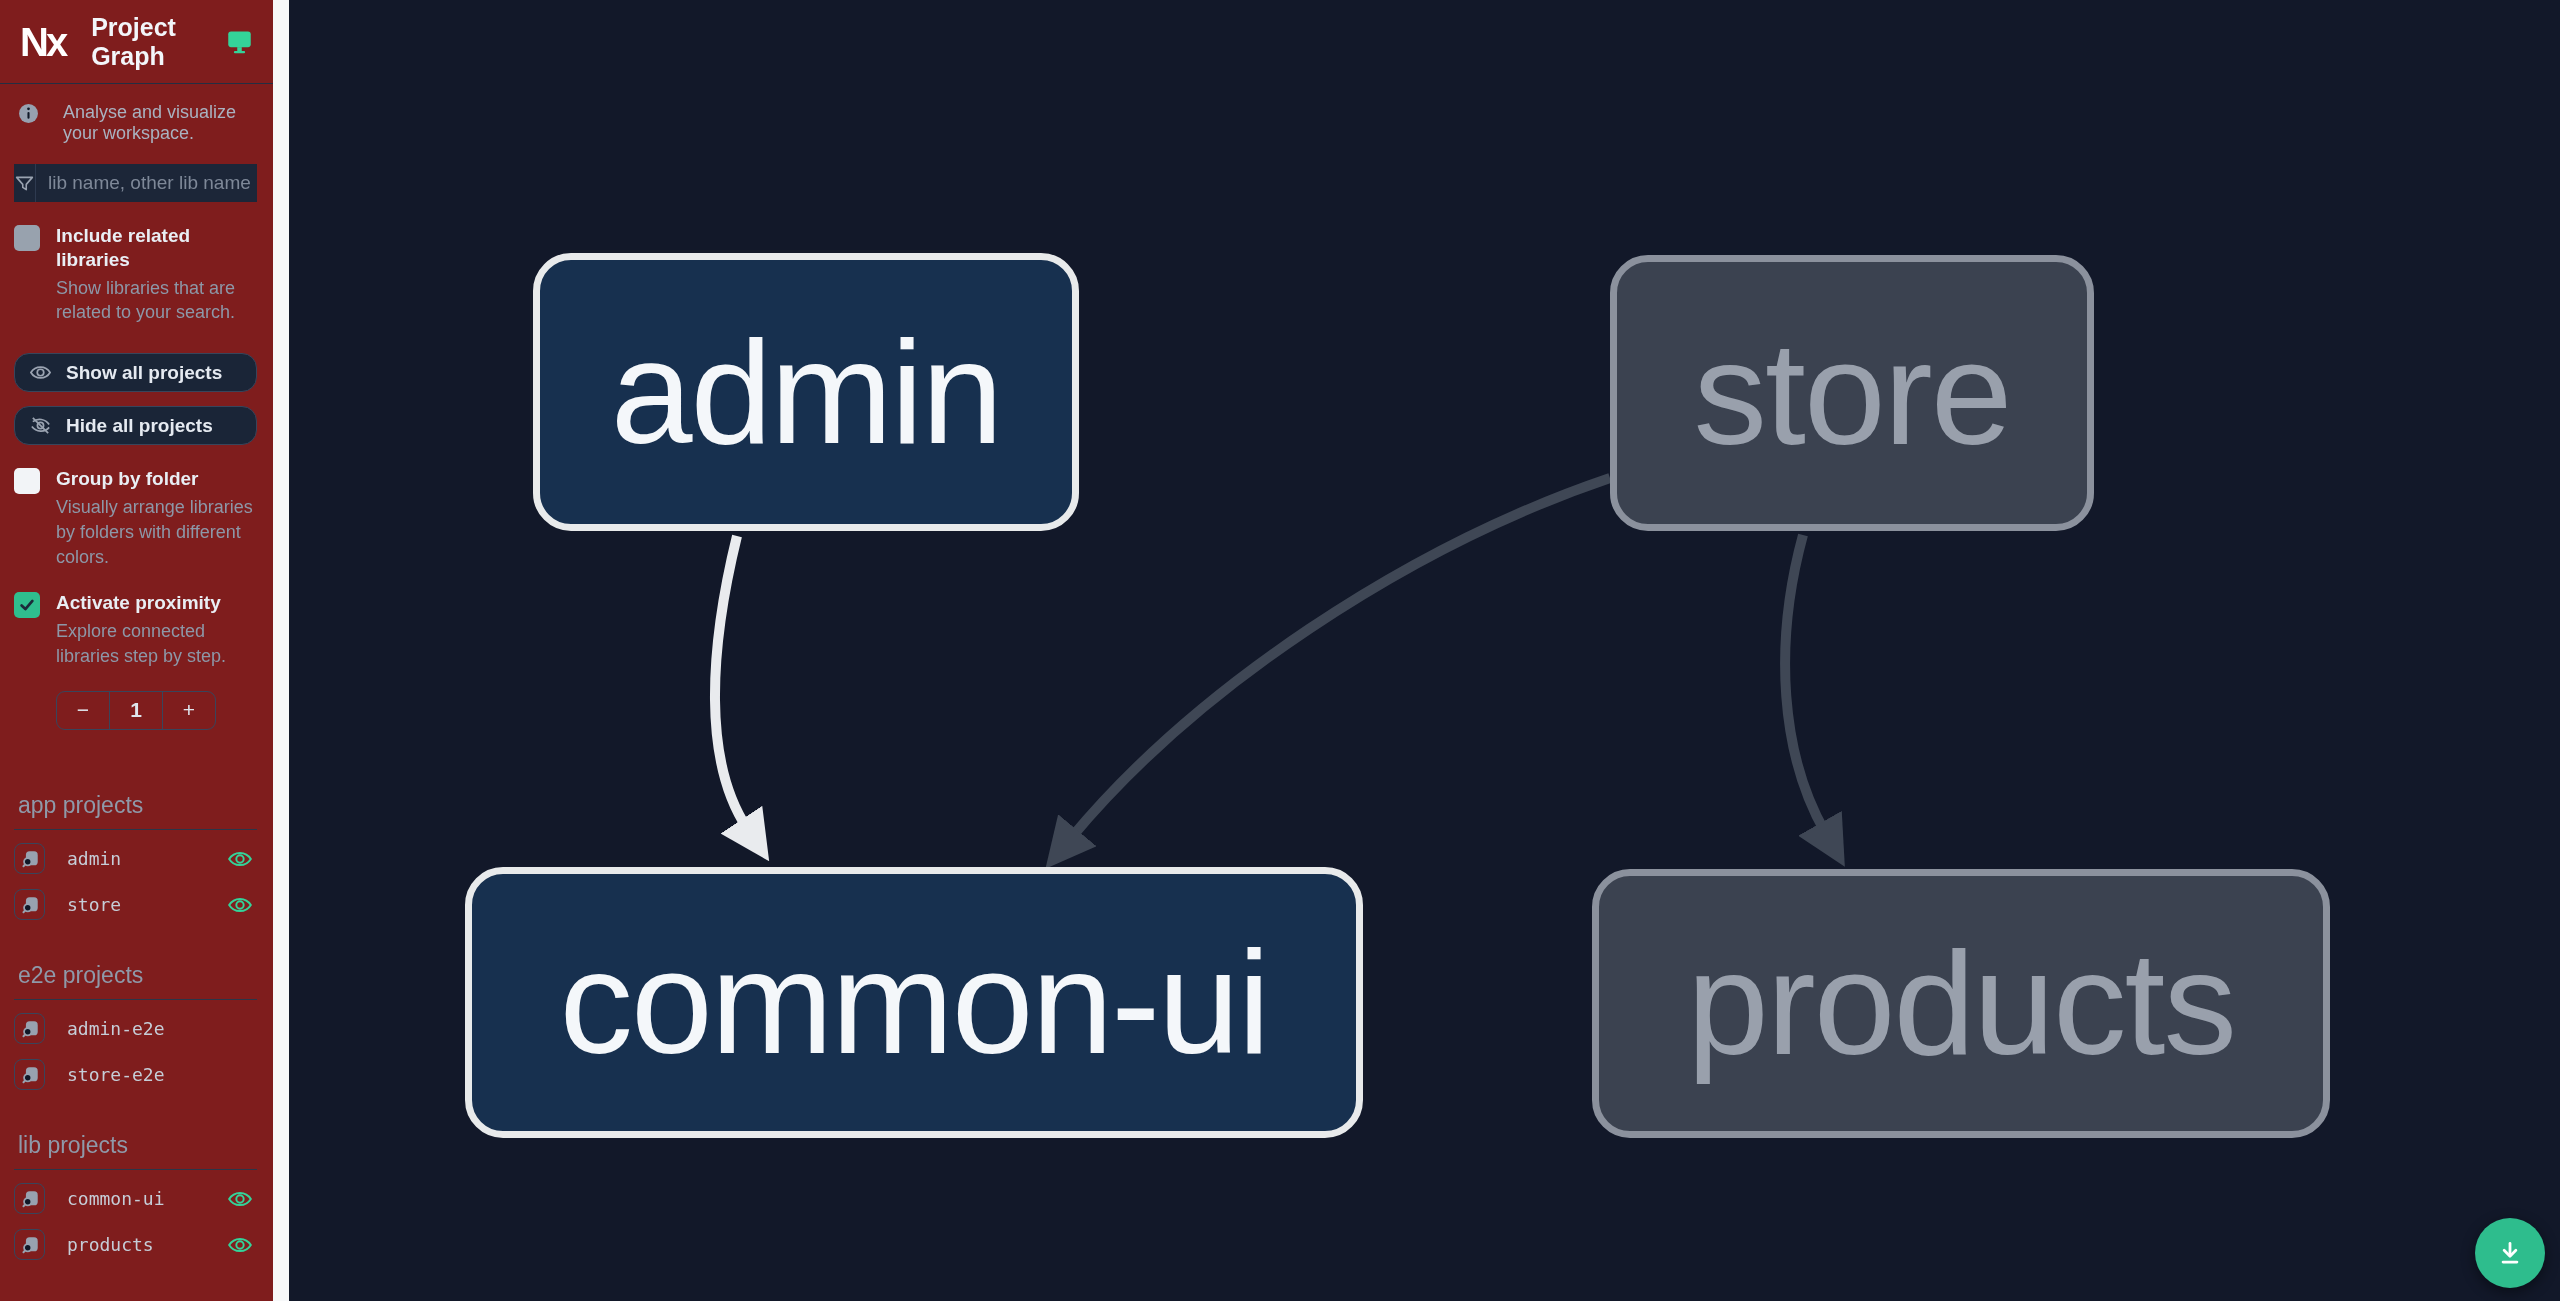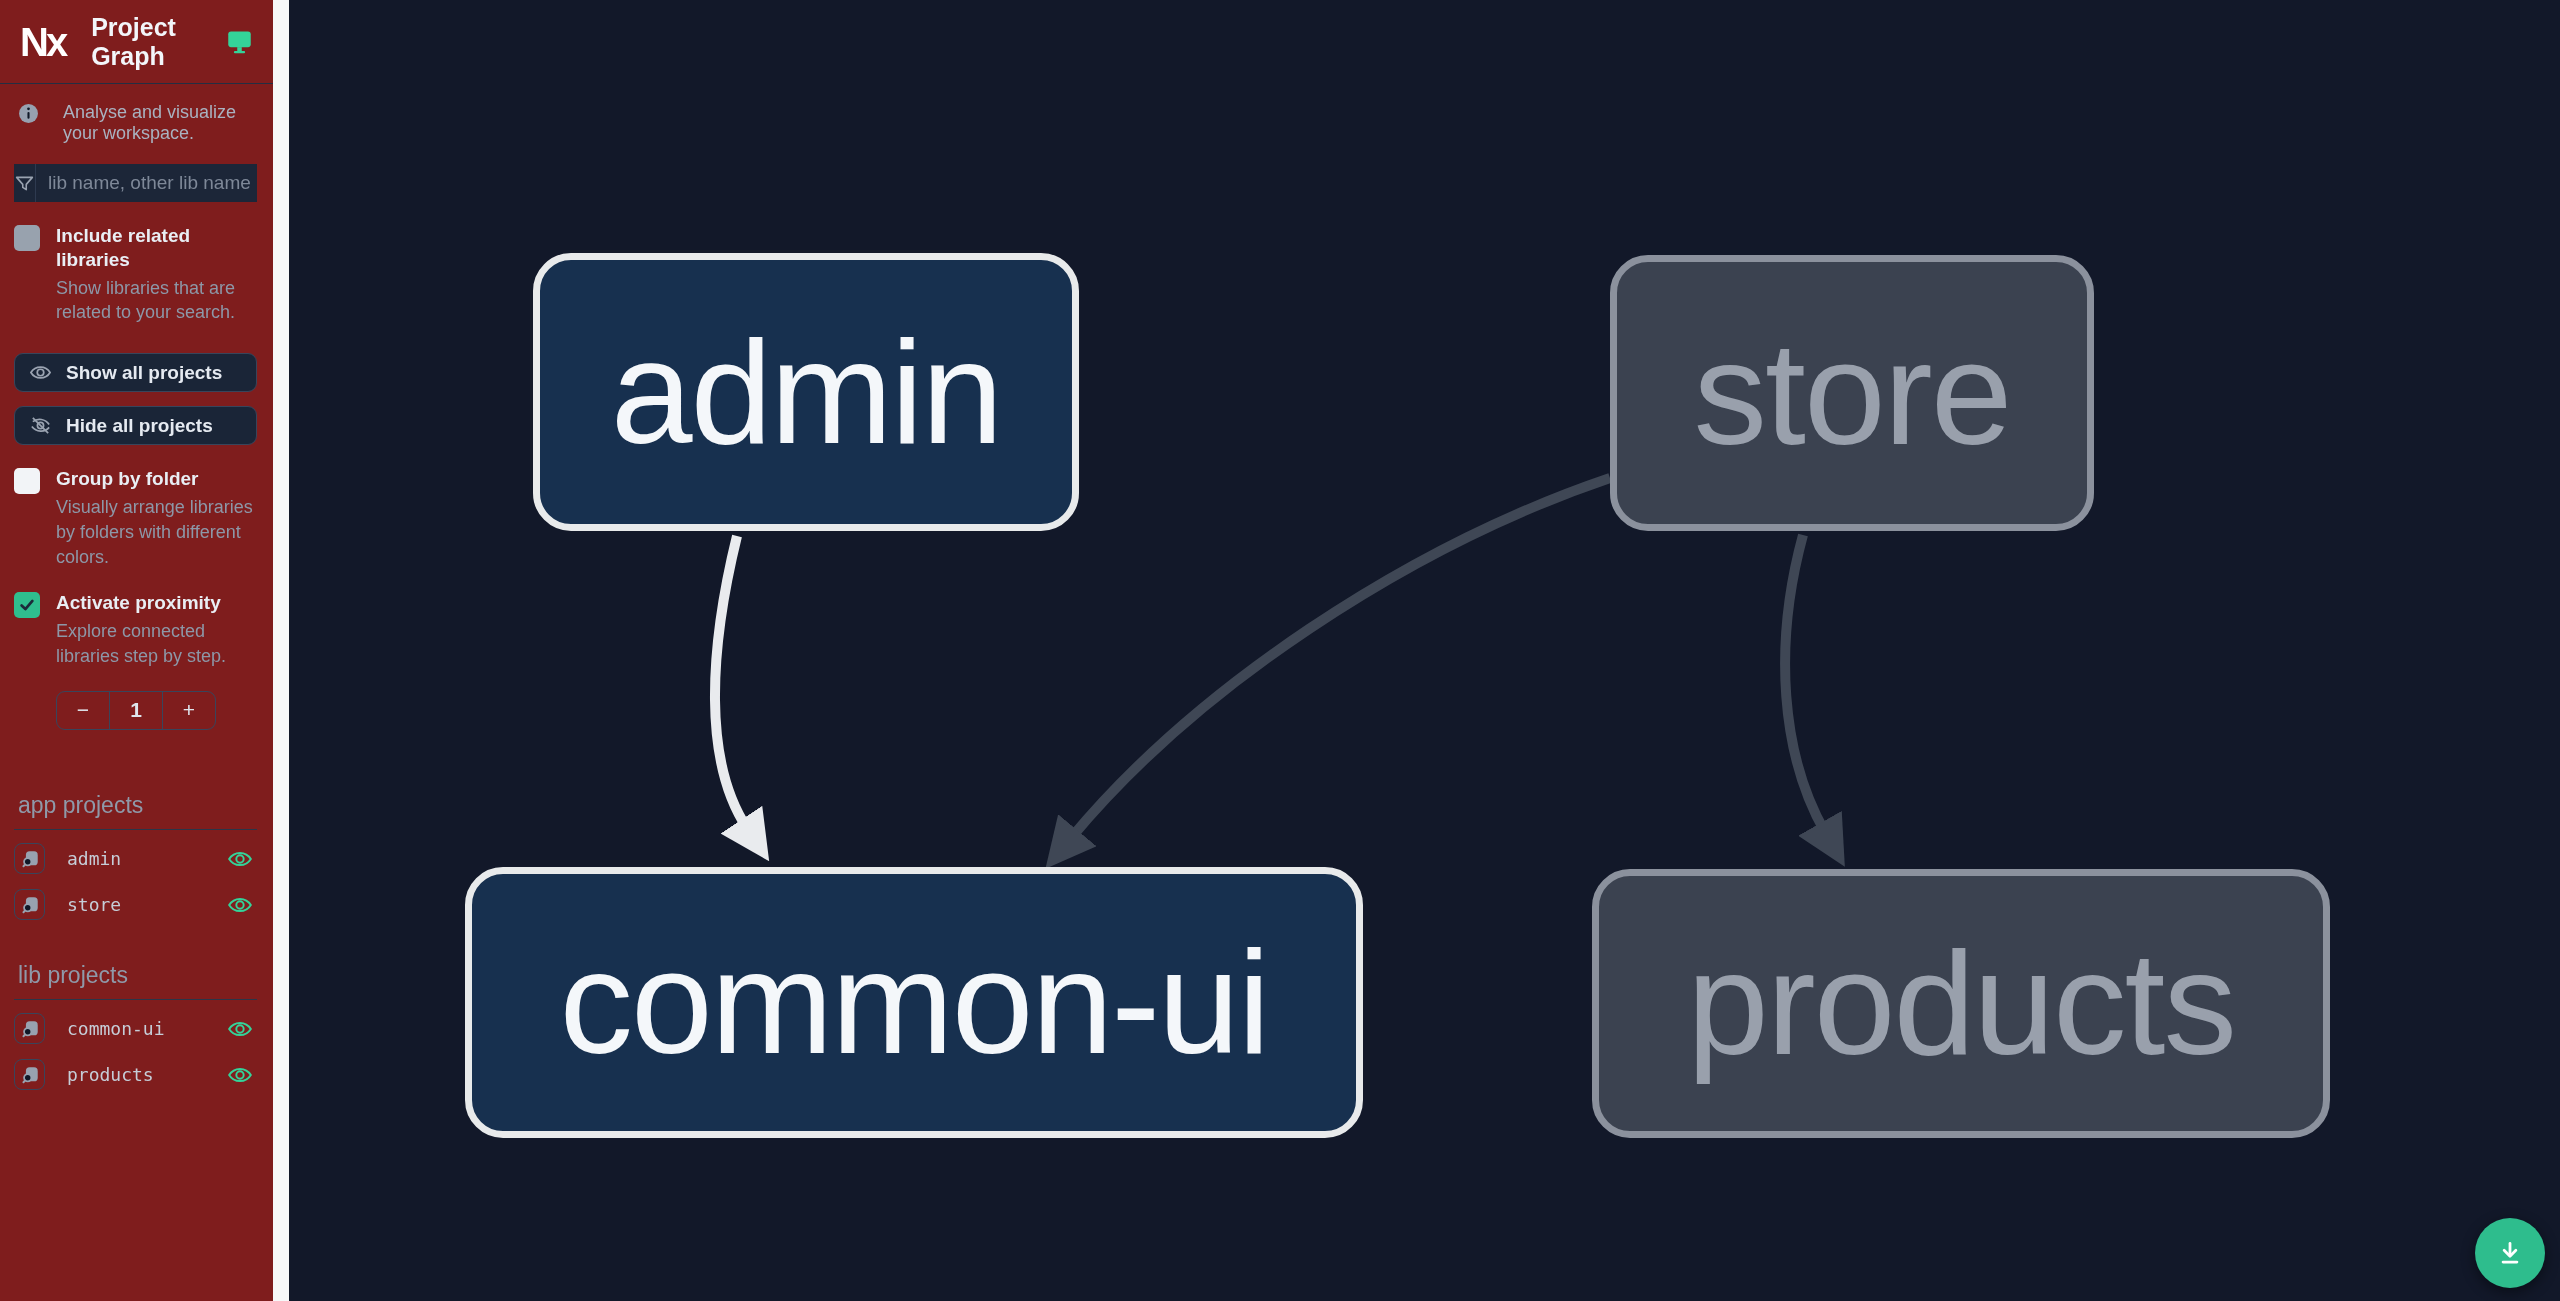--- a/index.html
+++ b/index.html
@@ -40,21 +40,21 @@
   .cb-row { display:flex; align-items:flex-start; gap:16px; margin:22px 16px 0 14px;justify-content:flex-end; }
   .cb { width:26px; height:26px; border-radius:5px; flex:0 0 auto; margin-top:1px;
         display:flex; align-items:center; justify-content:center; cursor:pointer; }
   .cb.gray  { background:#98a2ae; }
   .cb.white { background:#f2f4f7; }
   .cb.checked { background:#2fbe8e; }
   .cb-label { font-size:19px; font-weight:700; color:#e9eef4; line-height:1.25; cursor:pointer; }
   .cb-desc  { font-size:18px; color:#8d97a7; line-height:1.38; margin-top:4px; max-width:208px; }
 
   
-  .side-btn { margin:14px 16px 0 14px; height:39px; width:243px; border-radius:9px;
+  .side-btn { margin:14px 16px 0 14px; height:39px; width:243px; border-radius:15px;
               border:1px solid #38455b; background:#1a2537; display:flex;
               align-items:center; gap:14px; padding:0 14px; cursor:pointer; }
   .side-btn:first-of-type { margin-top:28px; }
   .side-btn span { font-size:19px; font-weight:700; color:#e5eaf1; }
 
   
   .stepper { margin:22px 0 0 56px; width:160px; height:39px; display:flex;
              border:1px solid #38455b; border-radius:9px; overflow:hidden; }
   .stepper > div { flex:1; display:flex; align-items:center; justify-content:center;
                    font-size:21px; color:#dfe5ec; }
@@ -220,20 +220,45 @@
       <span class="proj-name">store</span>
       <span class="proj-eye">
         <svg width="26" height="26" viewBox="0 0 24 24" fill="none" stroke="#34d399" stroke-width="1.8">
           <path d="M2 12 C6.5 4.5 17.5 4.5 22 12 C17.5 19.5 6.5 19.5 2 12 Z"></path>
           <circle cx="12" cy="12" r="3.4"></circle>
         </svg>
       </span>
     </div>
   </div>
 
+  <div class="section">
+    <div class="section-title">e2e projects</div>
+
+    <div class="proj-row">
+      <div class="proj-icon-btn">
+        <svg width="20" height="20" viewBox="0 0 22 22">
+          <rect x="6.5" y="2.5" width="13" height="15.5" rx="4" fill="#98a2b0"></rect>
+          <circle cx="8.5" cy="14" r="4" fill="#101827" stroke="#98a2b0" stroke-width="2"></circle>
+          <line x1="5.6" y1="17" x2="3.8" y2="19" stroke="#98a2b0" stroke-width="2.2" stroke-linecap="round"></line>
+        </svg>
+      </div>
+      <span class="proj-name">admin-e2e</span>
+    </div>
+
+    <div class="proj-row">
+      <div class="proj-icon-btn">
+        <svg width="20" height="20" viewBox="0 0 22 22">
+          <rect x="6.5" y="2.5" width="13" height="15.5" rx="4" fill="#98a2b0"></rect>
+          <circle cx="8.5" cy="14" r="4" fill="#101827" stroke="#98a2b0" stroke-width="2"></circle>
+          <line x1="5.6" y1="17" x2="3.8" y2="19" stroke="#98a2b0" stroke-width="2.2" stroke-linecap="round"></line>
+        </svg>
+      </div>
+      <span class="proj-name">store-e2e</span>
+    </div>
+  </div>
 
   <div class="section">
     <div class="section-title">lib projects</div>
 
     <div class="proj-row">
       <div class="proj-icon-btn">
         <svg width="20" height="20" viewBox="0 0 22 22">
           <rect x="6.5" y="2.5" width="13" height="15.5" rx="4" fill="#98a2b0"></rect>
           <circle cx="8.5" cy="14" r="4" fill="#101827" stroke="#98a2b0" stroke-width="2"></circle>
           <line x1="5.6" y1="17" x2="3.8" y2="19" stroke="#98a2b0" stroke-width="2.2" stroke-linecap="round"></line>

